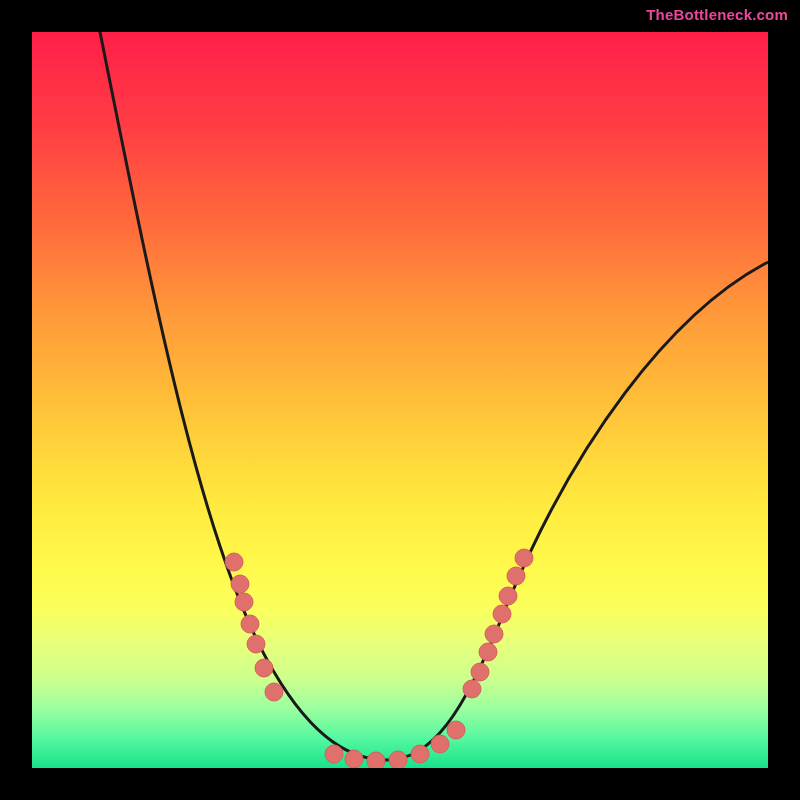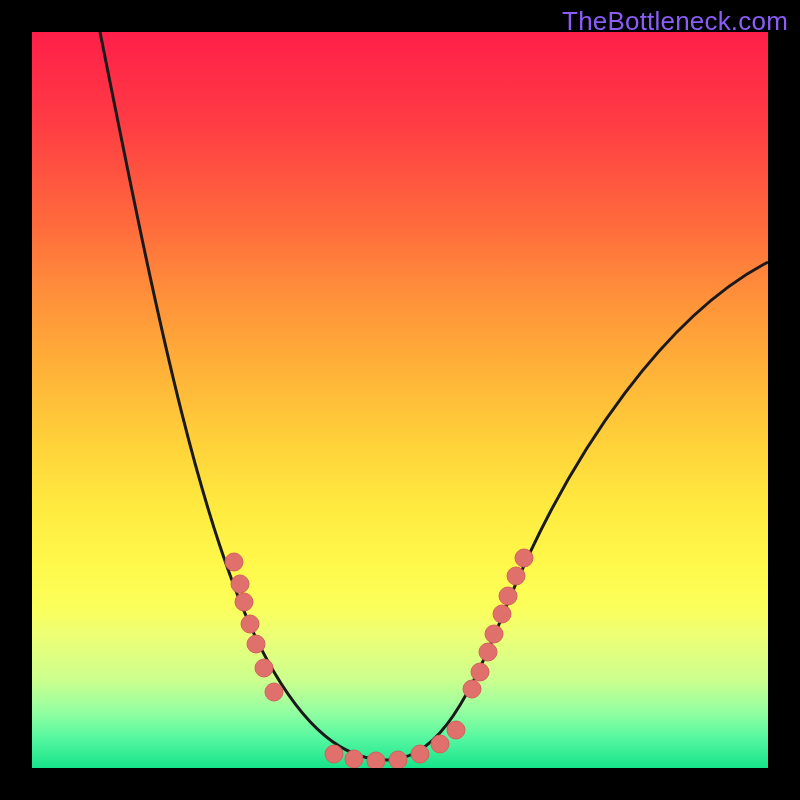--- a/index.html
+++ b/index.html
@@ -42,23 +42,23 @@
       #ccff8e 88%,
       #99ffa0 92%,
       #55f7a0 96%,
       #17e38a 100%
     );
   }
   .watermark {
     position: absolute;
     top: 6px;
     right: 12px;
-    color: #8b5cf6;
-    font-size: 26px;
-    font-weight: 400;
+    color: #ec4899;
+    font-size: 15px;
+    font-weight: 700;
     letter-spacing: 0.2px;
     user-select: none;
   }
   svg.curve {
     position: absolute;
     inset: 0;
   }
 </style>
 </head>
 <body>

